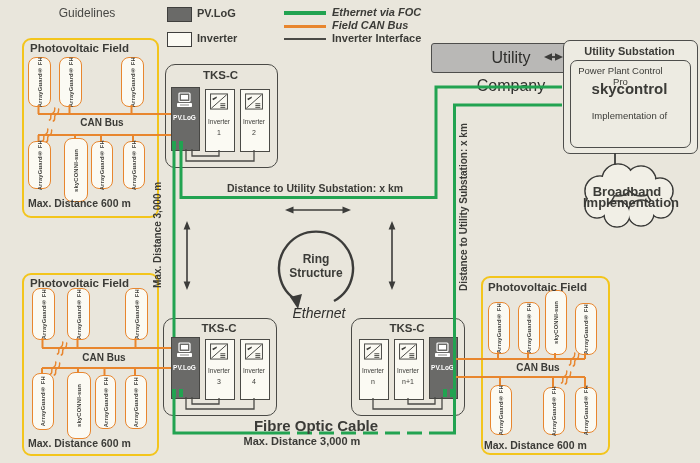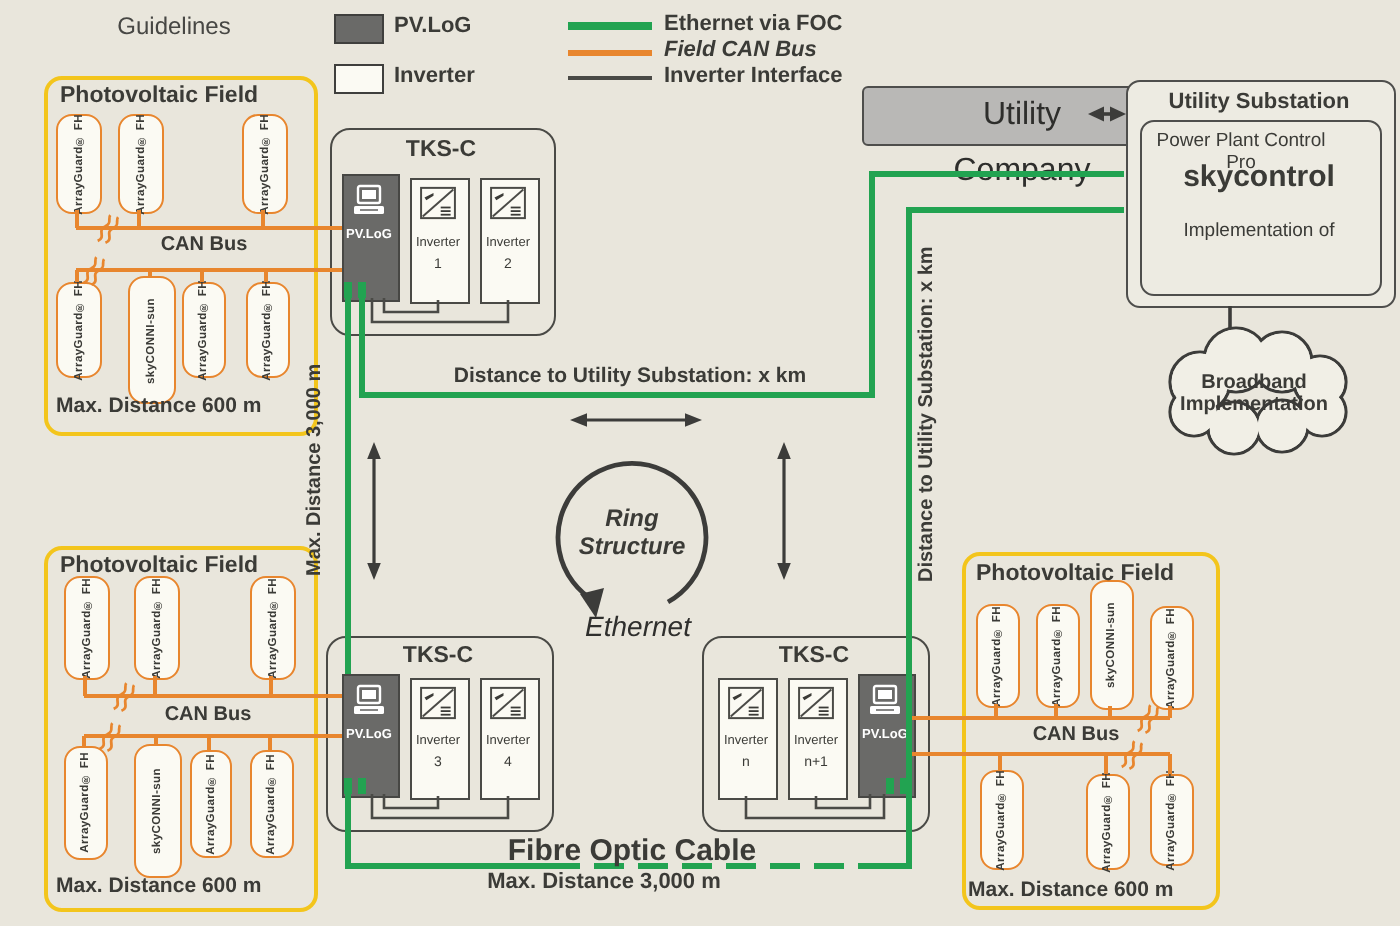--- a/index.html
+++ b/index.html
@@ -31,37 +31,37 @@
 
   <div class="txt ctr" style="left:28px;top:6px;width:118px;font-size:12px;color:#474744;line-height:15px;">
     <div>Guidelines</div>
   </div>
 
   <div class="abs" style="left:167px;top:7px;width:23px;height:13px;background:#6a6a68;border:1px solid #3f3f3d;"></div>
   <div class="txt lbl" style="left:197px;top:7px;font-size:11px;">PV.LoG</div>
   <div class="abs" style="left:167px;top:32px;width:23px;height:13px;background:#fbfaf3;border:1px solid #3f3f3d;"></div>
   <div class="txt lbl" style="left:197px;top:32px;font-size:11px;">Inverter</div>
   <div class="abs" style="left:284px;top:11px;width:42px;height:3.5px;background:#22a351;"></div>
-  <div class="txt lbl" style="left:332px;top:6px;font-size:11px;">Ethernet via FOC</div>
+  <div class="txt lbl" style="left:332px;top:6px;font-size:11px;font-style:italic;">Ethernet via FOC</div>
   <div class="abs" style="left:284px;top:24.5px;width:42px;height:3px;background:#e8862e;"></div>
   <div class="txt lbl" style="left:332px;top:19px;font-size:11px;font-style:italic;">Field CAN Bus</div>
   <div class="abs" style="left:284px;top:38px;width:42px;height:2.2px;background:#4a4a46;"></div>
   <div class="txt lbl" style="left:332px;top:32px;font-size:11px;">Inverter Interface</div>
 
   <div class="abs ctr" style="left:431px;top:43px;width:112px;height:28px;background:#b9b8b6;border:1.5px solid #4e4e4c;border-radius:3px;line-height:28px;font-size:16px;color:#2e2e2c;padding-left:23px;">
     <span>Utility Company</span>
   </div>
   <div class="abs" style="left:563px;top:40px;width:133px;height:112px;background:#edebe2;border:1.6px solid #4e4e4c;border-radius:7px;"></div>
   <div class="txt ctr b" style="left:563px;top:45px;width:133px;font-size:11px;">Utility Substation</div>
   <div class="abs" style="left:570px;top:60px;width:119px;height:86px;border:1.6px solid #4e4e4c;border-radius:7px;"></div>
   <div class="txt ctr" style="left:570px;top:65px;width:101px;font-size:9.5px;">Power Plant Control Pro</div>
   <div class="txt ctr" style="left:570px;top:110px;width:119px;font-size:9.5px;">Implementation of</div>
   <div class="txt ctr b" style="left:570px;top:80px;width:119px;font-size:15px;">skycontrol</div>
 
-  <div class="txt ctr b" style="left:583px;top:186px;width:88px;font-size:10px;line-height:11px;">
+  <div class="txt ctr b" style="left:583px;top:186px;width:88px;font-size:13px;line-height:11px;">
     <div>Broadband</div>
     <div>Implementation</div>
   </div>
 
   <div class="field" style="left:22px;top:38px;width:133px;height:176px;"></div>
   <div class="txt b" style="left:30px;top:42px;font-size:11.5px;">Photovoltaic Field</div>
   <div class="pill" style="left:28px;top:57px;width:21px;height:48px;">
       <span>ArrayGuard® FH</span>
     </div>
   <div class="pill" style="left:59px;top:57px;width:21px;height:48px;">
@@ -236,21 +236,21 @@
     <rect x="3" y="1" width="11" height="8.5" rx="1" fill="none" stroke="#fff" stroke-width="1.2"></rect>
     <rect x="5" y="3" width="7" height="4.5" fill="#fff"></rect>
     <rect x="1" y="11" width="15" height="4" rx="0.8" fill="#fff"></rect>
     <line x1="4" y1="13" x2="13" y2="13" stroke="#6a6a68" stroke-width="0.8"></line>
   </svg>
   <div class="pvloglbl" style="left:429px;top:364px;width:27px;">PV.LoG</div>
   <div class="pin" style="left:443px;top:389px;width:4px;height:8px;"></div>
   <div class="pin" style="left:450px;top:389px;width:4px;height:8px;"></div>
 
   <div class="txt ctr lbl" style="left:210px;top:182px;width:210px;font-size:10.5px;">Distance to Utility Substation: x km</div>
-  <div class="txt ctr b" style="left:286px;top:252px;width:60px;font-size:12px;line-height:14px;font-style:italic;">
+  <div class="txt ctr b" style="left:286px;top:252px;width:60px;font-size:12px;line-height:14px;">
     <div>Ring</div>
     <div>Structure</div>
   </div>
   <div class="txt ctr" style="left:279px;top:305px;width:80px;font-size:14px;color:#2f2f2d;font-style:italic;">Ethernet</div>
   <div class="txt ctr lbl" style="left:230px;top:417px;width:172px;font-size:15px;">Fibre Optic Cable</div>
   <div class="txt ctr lbl" style="left:212px;top:435px;width:180px;font-size:11px;">Max. Distance 3,000 m</div>
   <div class="txt vt lbl ctr" style="left:152px;top:172px;width:14px;height:125px;font-size:10px;">Max. Distance 3,000 m</div>
   <div class="txt vt lbl ctr" style="left:458px;top:115px;width:14px;height:185px;font-size:10px;">Distance to Utility Substation: x km</div>
 
   <svg class="layer" width="700" height="463" viewBox="0 0 700 463">

